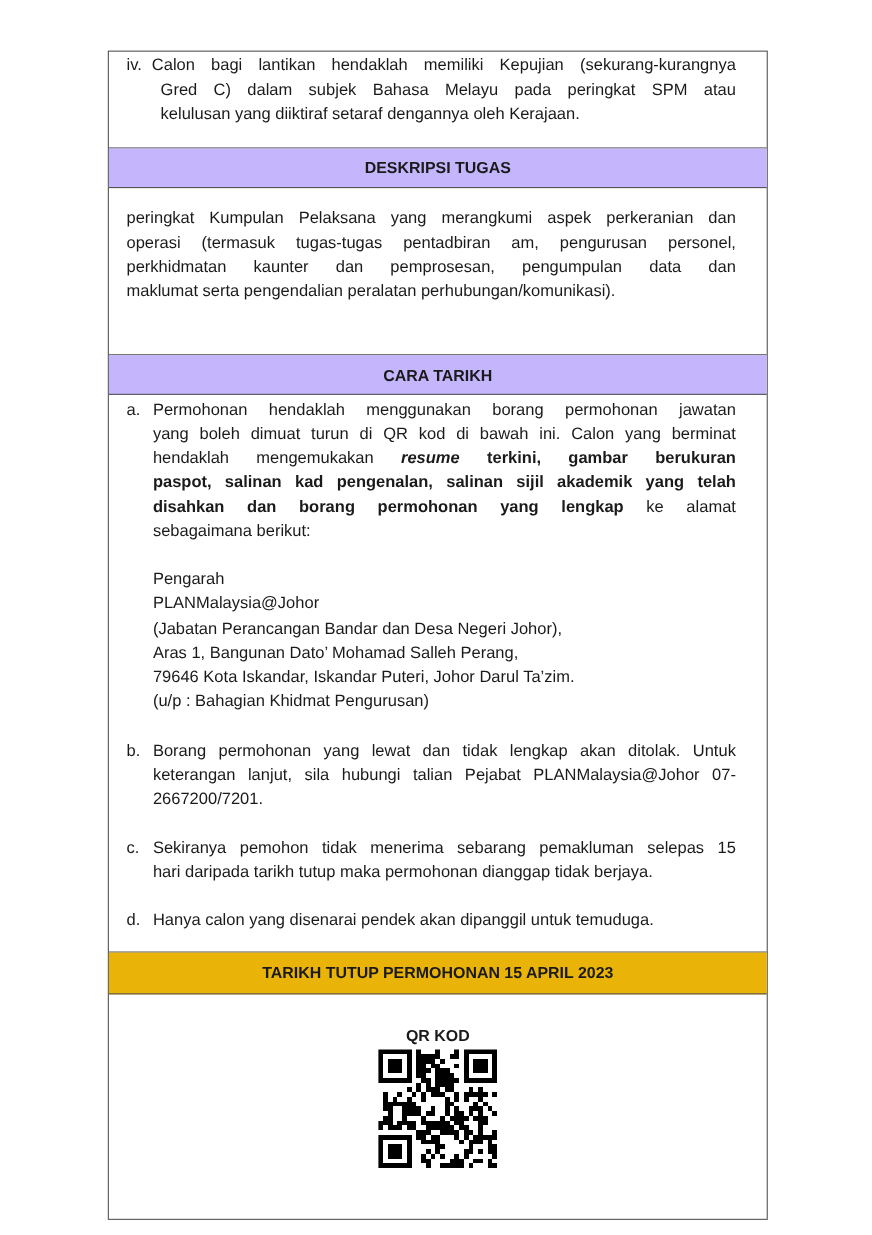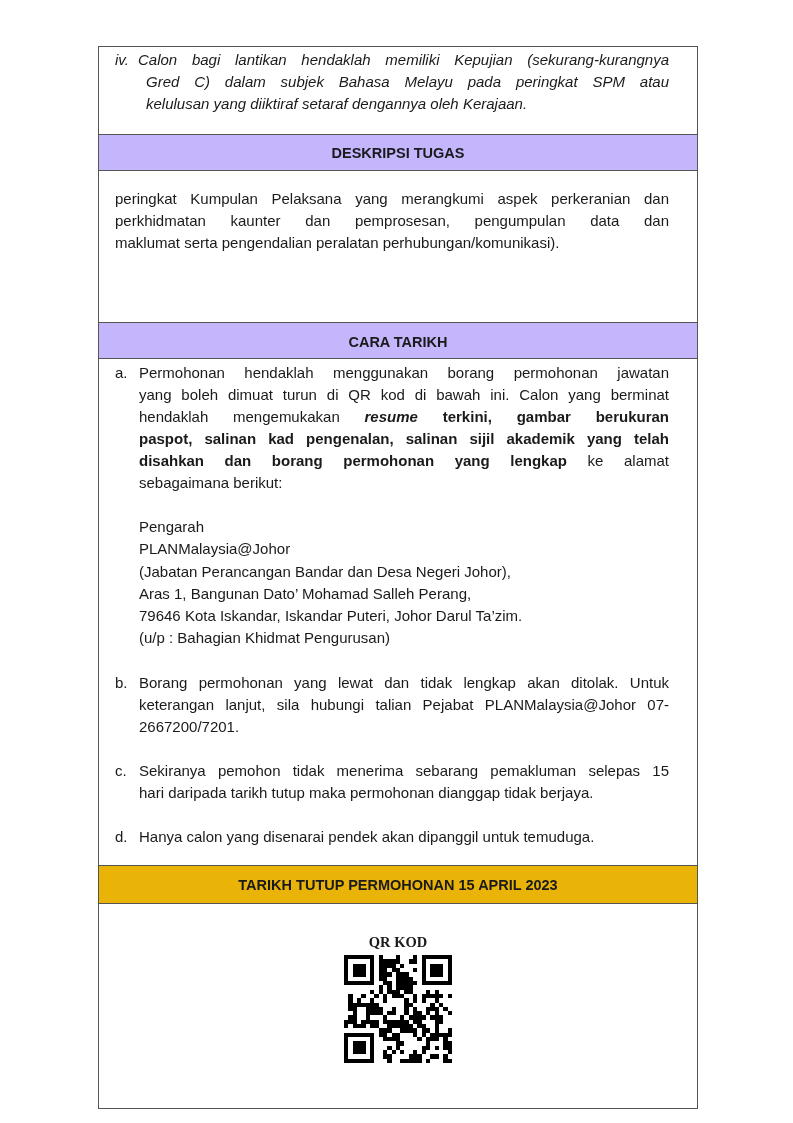--- a/index.html
+++ b/index.html
@@ -9,44 +9,45 @@
   .row:last-child{border-bottom:none;}
   .hdr{background:#c4b5fd;text-align:center;font-weight:bold;font-size:14.5px;height:36px;line-height:36px;}
   .yel{background:#eab308;text-align:center;font-weight:bold;font-size:14.5px;height:38px;line-height:38px;}
   .txt{font-size:15px;line-height:22px;text-align:justify;}
   .item{position:relative;padding-left:40px;padding-right:28px;}
   .item .lbl{position:absolute;left:16px;top:0;}
   .jl{text-align:justify;text-align-last:justify;}
   .addr{padding-left:40px;font-size:15px;line-height:22.3px;}
   .b{font-weight:bold;}
   .bi{font-weight:bold;font-style:italic;}
-  .qr-wrap{text-align:center;font-family:Liberation Serif, serif;}
+  .qr-wrap{text-align:center;}
   .qr-title{font-weight:bold;font-size:14.5px;margin-top:30px;}
   svg.qr{display:block;margin:4px auto 0 auto;}
 </style>
 </head>
 <body>
 
 <div class="tbl">
 
   <div class="row txt" style="height:88px;padding-top:2px;">
-    <div class="item" style="padding-left:40px;font-style:italic;">
+    <div class="item" style="padding-left:40px;">
       <span class="lbl">iv.</span>
       <div class="jl" style="margin-left:-1px;">Calon bagi lantikan hendaklah memiliki Kepujian (sekurang-kurangnya</div>
       <div class="jl" style="padding-left:7px;">Gred C) dalam subjek Bahasa Melayu pada peringkat SPM atau</div>
       <div style="padding-left:7px;">kelulusan yang diiktiraf setaraf  dengannya oleh Kerajaan.</div>
     </div>
   </div>
 
   <div class="row hdr">
     <span>DESKRIPSI TUGAS</span>
   </div>
 
   <div class="row txt" style="height:152px;padding:17px 28px 0 16px;">
     <div class="jl">peringkat Kumpulan Pelaksana yang merangkumi aspek perkeranian dan</div>
+    <div class="jl">operasi (termasuk tugas-tugas pentadbiran am, pengurusan personel,</div>
     <div class="jl">perkhidmatan kaunter dan pemprosesan, pengumpulan data dan</div>
     <div>maklumat serta pengendalian peralatan perhubungan/komunikasi).</div>
   </div>
 
   <div class="row hdr" style="height:36px;line-height:38px;">
     <span>CARA TARIKH</span>
   </div>
 
   <div class="row txt" style="height:507px;padding-top:3px;">
     <div class="item">

